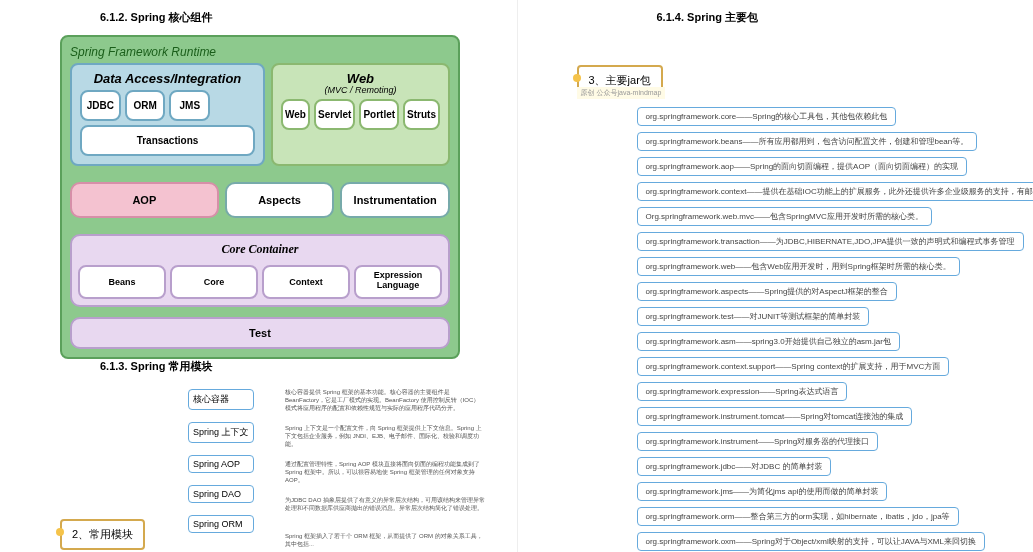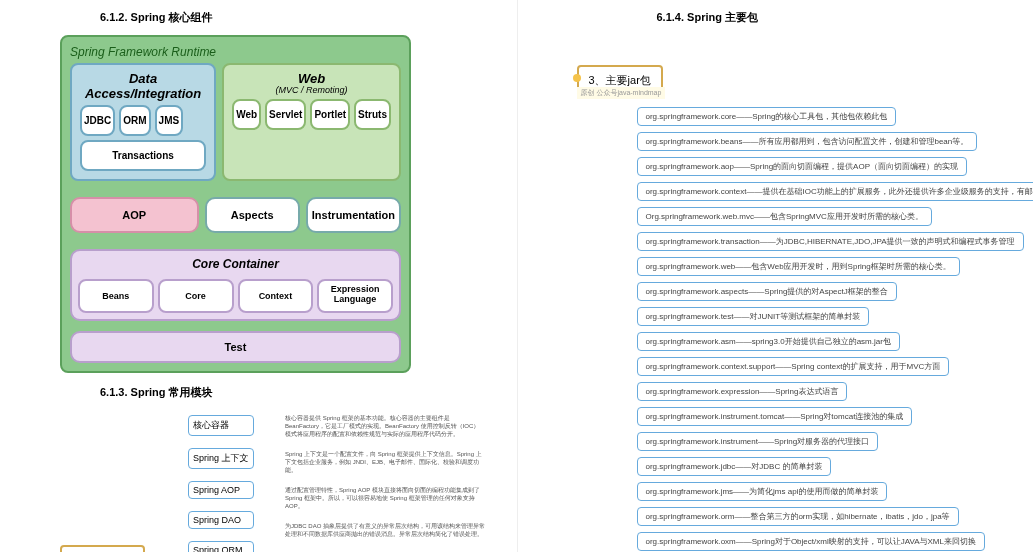--- a/index.html
+++ b/index.html
@@ -1,39 +1,39 @@
 <!DOCTYPE html>
 <html><head>
 <meta charset="utf-8">
 <style>
   * { margin: 0; padding: 0; box-sizing: border-box; }
   body { font-family: Arial, "Microsoft YaHei", sans-serif; background: #fff; display: flex; width: 1033px; height: 552px; overflow: hidden; }
   .col { flex: 1; position: relative; padding: 10px 20px; }
   .heading { font-size: 11px; font-weight: bold; margin-bottom: 10px; text-align: left; padding-left: 80px; }
   
   
-  .sfr { background: #8DC98D; border: 2px solid #5BA05B; border-radius: 8px; padding: 8px; width: 351px; margin-left: 40px; }
+  .sfr { background: #8DC98D; border: 2px solid #5BA05B; border-radius: 8px; padding: 8px; width: 400px; margin-left: 40px; }
   .sfr-title { font-style: italic; font-size: 12px; color: #1a5e1a; margin-bottom: 4px; }
   .sfr-row { display: flex; gap: 6px; margin-bottom: 16px; }
   .outer-box { border-radius: 8px; padding: 6px 8px 8px; }
   .outer-box .t { text-align: center; font-style: italic; font-size: 13px; font-weight: bold; }
   .outer-box .s { text-align: center; font-style: italic; font-size: 9px; margin-top: -1px; }
   .dai { background: #B8D9E5; border: 2px solid #6FA8C2; flex: 1.1; }
   .web { background: #C8E4B8; border: 2px solid #8BB870; flex: 1; }
   .grid2 { display: grid; grid-template-columns: 1fr 1fr 1fr 1fr; gap: 4px; margin-top: 4px; }
   .cell { background: #fff; border: 2px solid #888; border-radius: 8px; text-align: center; font-size: 10px; font-weight: bold; padding: 8px 2px; }
   .dai .cell { border-color: #6FA8C2; }
   .web .cell { border-color: #8BB870; }
   .trx { grid-column: 1 / -1; }
   .row2 { display: flex; gap: 6px; }
   .aop-box { background: #F4C2D0; border: 2px solid #D68FA8; flex: 1.4; }
   .asp-box, .inst-box { background: #fff; border: 2px solid #7aa; flex: 1; }
   .pill { border-radius: 10px; text-align: center; font-weight: bold; font-size: 11px; padding: 10px 4px; }
   .core { background: #E8D8F0; border: 2px solid #B89FCC; border-radius: 10px; padding: 6px; }
-  .core .t { text-align: center; font-style: italic; font-size: 12px; font-weight: bold; }
+  .core .t { text-align: center; font-style: italic; font-size: 12px; font-weight: bold; font-family: Liberation Serif, serif; }
   .core .grid4 { display: grid; grid-template-columns: repeat(4,1fr); gap: 4px; margin-top: 8px; }
   .core .cell { border-color: #B89FCC; font-size: 9px; padding: 10px 2px; }
   .core .cell.two { line-height: 1.1; padding: 4px 2px; }
   .test { background: #E8D8F0; border: 2px solid #B89FCC; border-radius: 10px; text-align: center; font-weight: bold; font-size: 11px; padding: 8px; margin-top: 10px; }
   
   
   .mm { margin-top: 15px; margin-left: 40px; width: 420px; position: relative; }
   .root { display: inline-block; border: 2px solid #d4a94e; border-radius: 4px; padding: 6px 10px; font-size: 11px; background: #fff; position: absolute; left: 0; top: 130px; }
   .root::before { content: ""; position: absolute; left: -6px; top: 7px; width: 8px; height: 8px; background: #f5c34a; border-radius: 50%; }
   .modnodes { position: absolute; left: 128px; top: 0; }
@@ -97,21 +97,21 @@
         <div class="cell">Beans</div>
         <div class="cell">Core</div>
         <div class="cell">Context</div>
         <div class="cell two">Expression Language</div>
       </div>
     </div>
 
     <div class="test">Test</div>
   </div>
 
-  <div class="heading" style="margin-top:12px;padding-left:80px">6.1.3. Spring 常用模块</div>
+  <div class="heading" style="padding-left:80px">6.1.3. Spring 常用模块</div>
 
   <div class="mm">
     <div class="root">2、常用模块</div>
 
     <div class="modnodes" id="modnodes">
         <div class="modnode">核心容器</div>
         <div class="modnode">Spring 上下文</div>
         <div class="modnode">Spring AOP</div>
         <div class="modnode">Spring DAO</div>
         <div class="modnode">Spring ORM</div>

